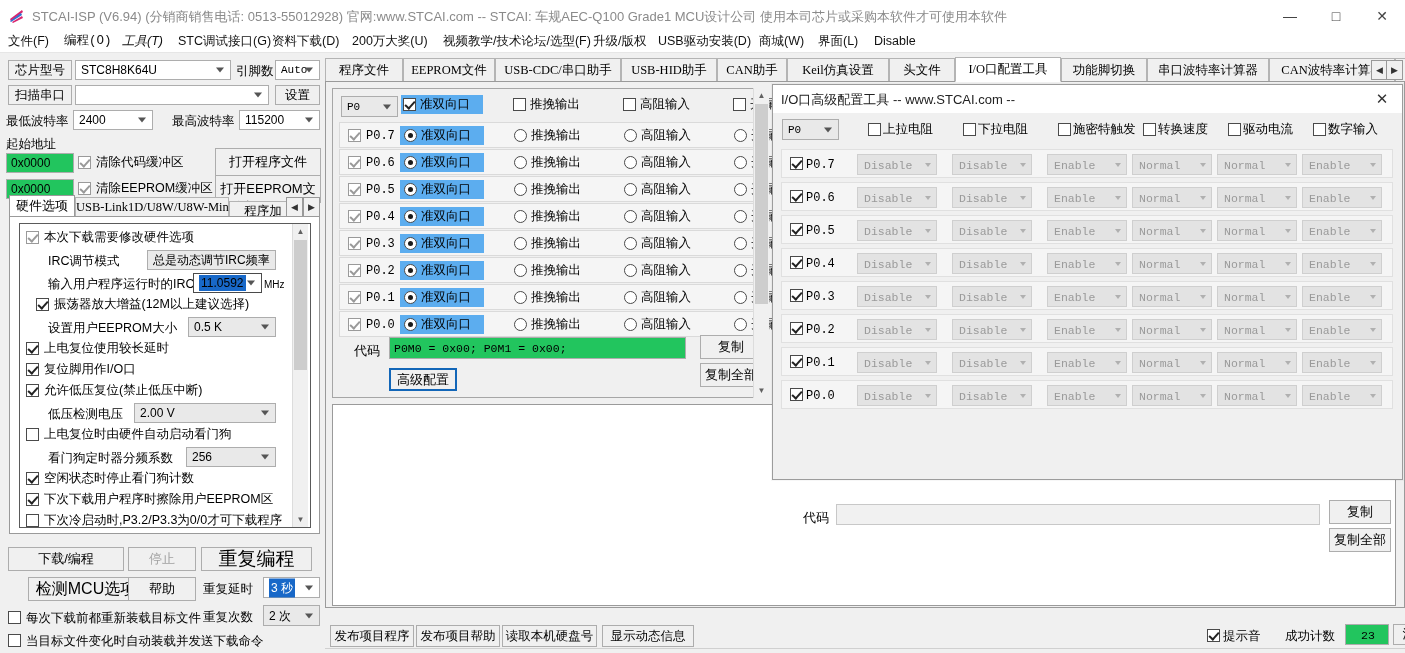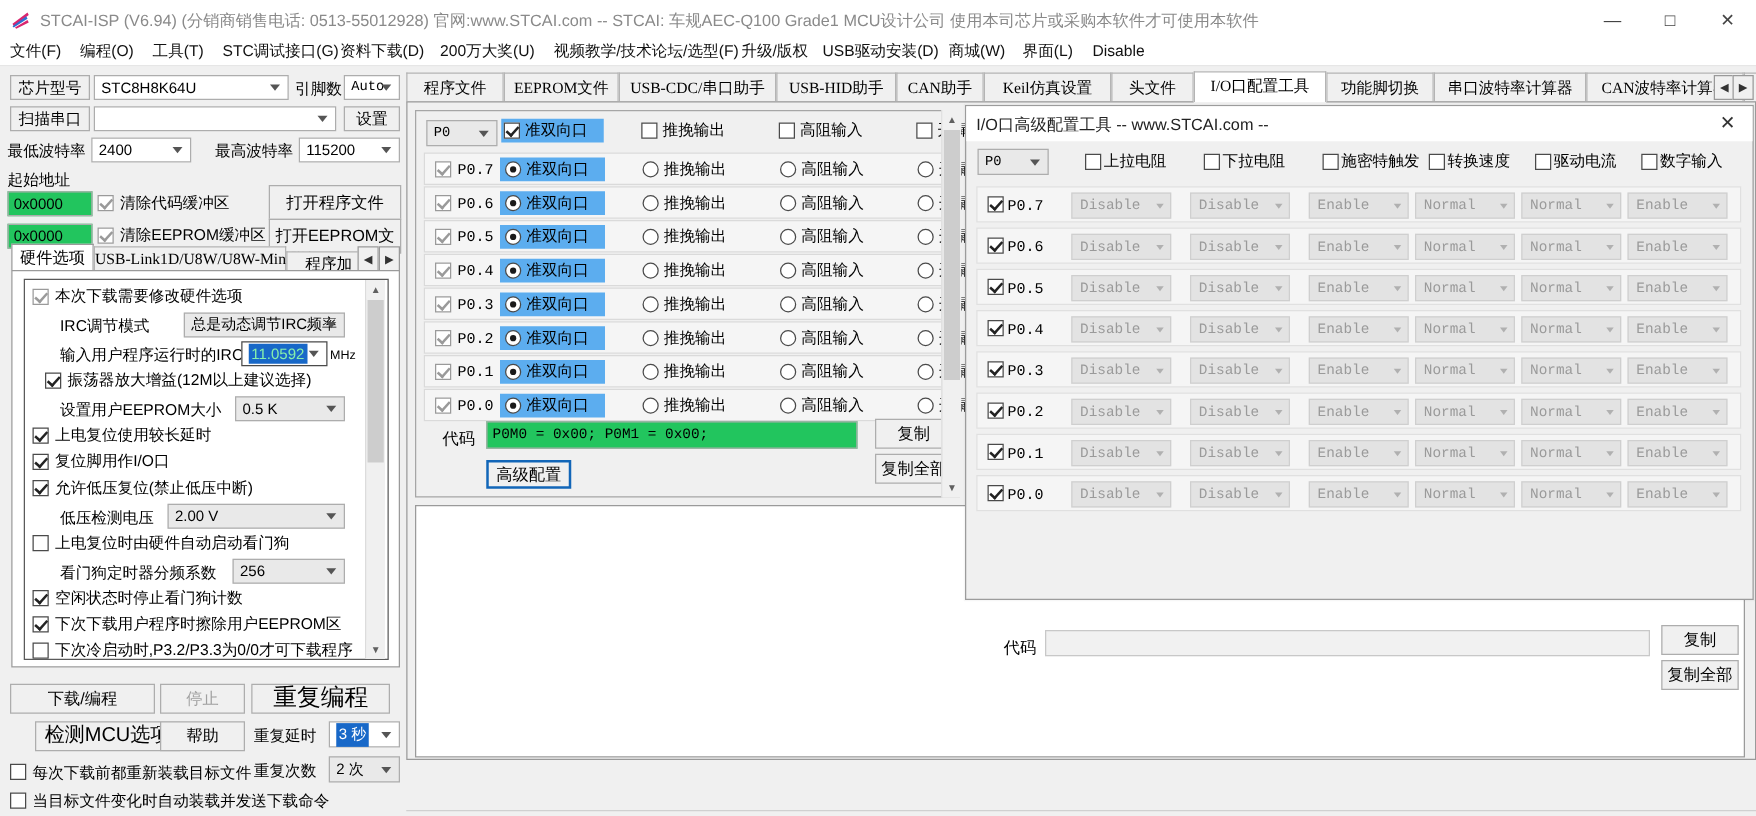--- a/index.html
+++ b/index.html
@@ -135,22 +135,22 @@
     <div class="wbtn" id="w-max">
         <span>□</span>
       </div>
     <div class="wbtn" id="w-close">
         <span>✕</span>
       </div>
   </div>
 
   <div class="menubar" id="menubar">
       <div class="mi" style="left: 8px;">文件(F)</div>
-      <div class="mi" style="left: 64px;">编程(O)</div>
-      <div class="mi" style="left: 122px;">工具(T)</div>
+      <div class="mi" style="left: 64px; font-family: Liberation Mono, monospace;">编程(O)</div>
+      <div class="mi" style="left: 122px; font-style: italic;">工具(T)</div>
       <div class="mi" style="left: 178px;">STC调试接口(G)</div>
       <div class="mi" style="left: 272px;">资料下载(D)</div>
       <div class="mi" style="left: 352px;">200万大奖(U)</div>
       <div class="mi" style="left: 443px;">视频教学/技术论坛/选型(F)</div>
       <div class="mi" style="left: 593px;">升级/版权</div>
       <div class="mi" style="left: 658px;">USB驱动安装(D)</div>
       <div class="mi" style="left: 759px;">商城(W)</div>
       <div class="mi" style="left: 818px;">界面(L)</div>
       <div class="mi" style="left: 874px;">Disable</div>
     </div>
@@ -218,21 +218,21 @@
 
     <div id="optlist">
         <div class="cbrow" style="left: 26px; top: 176px;"><span class="cb checked dim" style="left: 0px; top: 2px;"></span><span style="display: inline-block; margin-left: 18px;">本次下载需要修改硬件选项</span></div>
         <div class="lbl" style="left: 48px; top: 200px;">IRC调节模式</div>
         <div class="combo gray" style="left: 147px; top: 197px; width: 129px; height: 20px;">
           <span class="ctext">总是动态调节IRC频率</span>
           <span class="carrow"></span>
         </div>
         <div class="lbl" style="left: 48px; top: 223px;">输入用户程序运行时的IRC频率</div>
         <div class="combo" style="left: 193px; top: 220px; width: 69px; height: 20px; border: 1px solid rgb(74, 74, 74);">
-          <span class="ctext" style="background: rgb(24, 104, 200); color: #86efac; padding: 1px 2px;">11.0592</span>
+          <span class="ctext" style="background: rgb(24, 104, 200); color: #000000; padding: 1px 2px;">11.0592</span>
           <span class="carrow"></span>
         </div>
         <div class="lbl" style="left: 264px; top: 226px; font-size: 10px;">MHz</div>
         <div class="cbrow" style="left: 36px; top: 243px;"><span class="cb checked" style="left: 0px; top: 2px;"></span><span style="display: inline-block; margin-left: 18px;">振荡器放大增益(12M以上建议选择)</span></div>
         <div class="lbl" style="left: 48px; top: 267px;">设置用户EEPROM大小</div>
         <div class="combo gray" style="left: 188px; top: 264px; width: 88px; height: 20px;">
           <span class="ctext">0.5 K</span>
           <span class="carrow"></span>
         </div>
         <div class="cbrow" style="left: 26px; top: 287px;"><span class="cb checked" style="left: 0px; top: 2px;"></span><span style="display: inline-block; margin-left: 18px;">上电复位使用较长延时</span></div>
@@ -719,15 +719,31 @@
       </div>
 
     <div class="lbl" style="left:30px;top:424px;font-size:13px;">代码</div>
     <div class="txtbox" style="left:63px;top:419px;width:484px;height:21px;background:#f1f1f1;border-color:#c8c8c8;">
       <span class="tv" style="font-family:'Liberation Mono','DejaVu Sans Mono',monospace;font-size:11.5px;"></span>
     </div>
     <div class="btnbox" style="left:556px;top:415px;width:62px;height:24px;line-height:22px;font-size:13px;">复制</div>
     <div class="btnbox" style="left:556px;top:443px;width:62px;height:24px;line-height:22px;font-size:13px;">复制全部</div>
   </div>
 
+  <div class="bottombar">
+    <div class="btnbox" style="left:5px;top:15px;width:84px;height:22px;line-height:20px;">发布项目程序</div>
+    <div class="btnbox" style="left:91px;top:15px;width:84px;height:22px;line-height:20px;">发布项目帮助</div>
+    <div class="btnbox" style="left:177px;top:15px;width:95px;height:22px;line-height:20px;">读取本机硬盘号</div>
+    <div class="btnbox" style="left:277px;top:15px;width:92px;height:22px;line-height:20px;">显示动态信息</div>
+
+    <div class="cbrow" style="left:882px;top:18px;">
+      <span class="cb checked" style="left:0;top:1px;"></span>
+      <span style="display:inline-block;margin-left:16px;">提示音</span>
+    </div>
+    <div class="lbl" style="left:960px;top:18px;">成功计数</div>
+    <div class="txtbox" style="left:1020px;top:14px;width:44px;height:21px;text-align:center;">
+      <span style="position:absolute;left:0;width:44px;text-align:center;top:50%;transform:translateY(-50%);font-family:'Liberation Mono','DejaVu Sans Mono',monospace;font-size:11.5px;">23</span>
+    </div>
+    <div class="btnbox" style="left:1068px;top:14px;width:44px;height:21px;line-height:19px;">清零</div>
+  </div>
   <div class="statusline"></div>
 
 </div>
 
 </body></html>

